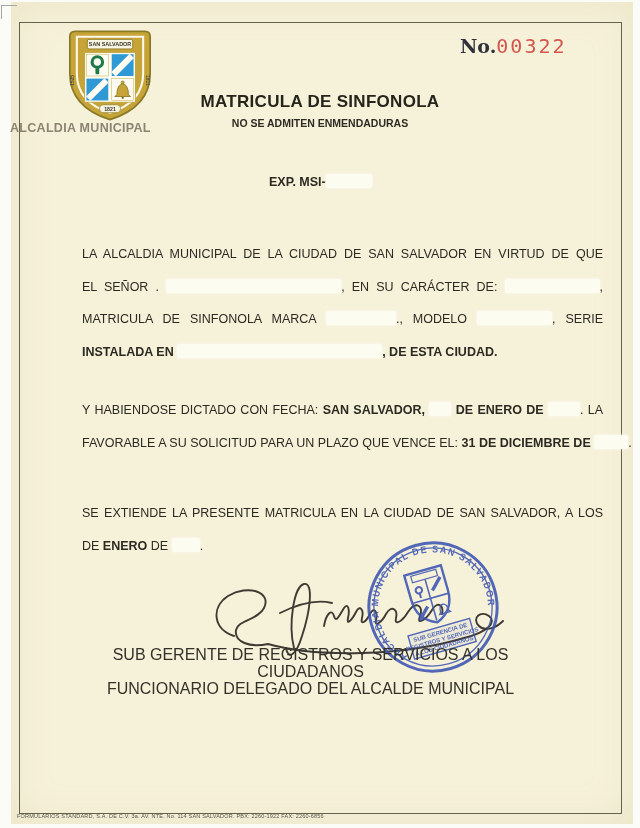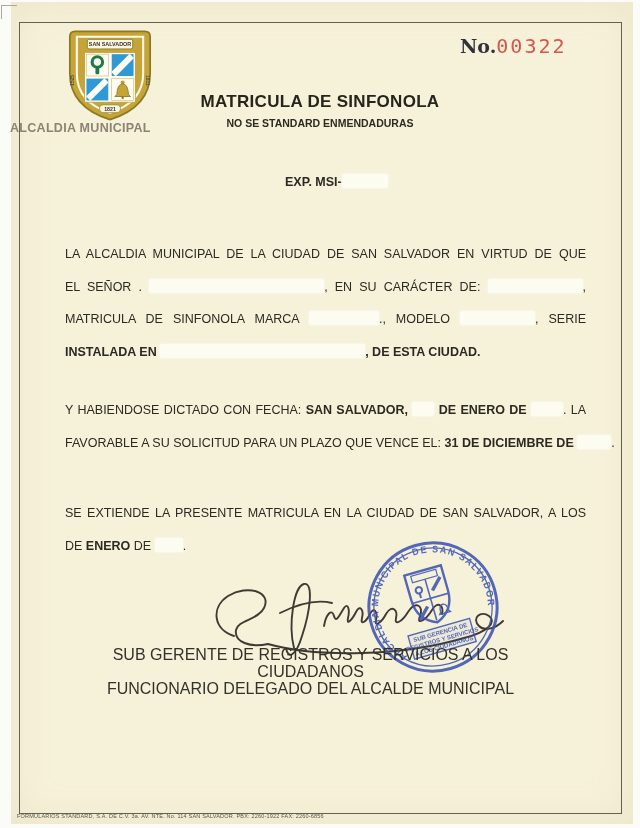--- a/index.html
+++ b/index.html
@@ -13,24 +13,24 @@
   
   #logo{position:absolute;left:62px;top:28px;width:96px;height:96px;}
   #logo-caption{position:absolute;left:10px;top:122px;width:190px;text-align:left;
      font-weight:bold;font-size:12.5px;line-height:13.5px;color:#8d8373;letter-spacing:.3px;}
   #doc-number{position:absolute;left:448px;top:34px;white-space:nowrap;margin-left:12px;}
   #doc-number .no{font-family:"DejaVu Serif",serif;font-weight:bold;font-size:19px;color:#31313b;}
   #doc-number .num{font-family:"DejaVu Sans Mono",monospace;font-size:20px;color:#d4574e;letter-spacing:2px;}
   #title-block{position:absolute;left:60px;top:92px;width:520px;text-align:center;color:#26251c;}
   #doc-title{font-size:17px;font-weight:bold;letter-spacing:.3px;}
   #doc-subtitle{font-size:10.5px;font-weight:bold;margin-top:5px;color:#2c2b22;}
-  #exp-line{position:absolute;left:285px;top:174px;font-size:12.5px;font-weight:bold;color:#2b2a22;white-space:nowrap;}
+  #exp-line{position:absolute;left:269px;top:174px;font-size:12.5px;font-weight:bold;color:#2b2a22;white-space:nowrap;}
 
   
-  .para{position:absolute;left:65px;width:521px;font-size:12.5px;color:#2b2a22;}
+  .para{position:absolute;left:82px;width:521px;font-size:12.5px;color:#2b2a22;}
   .ln{height:32.5px;line-height:32.5px;white-space:nowrap;}
   .jl{text-align:justify;text-align-last:justify;white-space:normal;height:32.5px;line-height:32.5px;overflow:hidden;}
   #p2 .ln,#p2 .jl,#p3 .ln,#p3 .jl{height:33px;line-height:33px;}
   b{font-weight:bold;}
   .rd{display:inline-block;background:#fdfcf1;border-radius:2px;height:14px;vertical-align:-2px;
       box-shadow:0 0 3px rgba(255,255,255,.9);}
 
   
   #seal{position:absolute;left:358px;top:532px;width:150px;height:150px;transform:rotate(-16deg);opacity:.88;}
   #signature{position:absolute;left:198px;top:566px;width:320px;height:105px;}
@@ -77,21 +77,21 @@
   <div id="logo-caption">
     <div>ALCALDIA MUNICIPAL</div>
   </div>
 
   <div id="doc-number">
     <span class="no">No.</span><span class="num">00322</span>
   </div>
 
   <div id="title-block">
     <div id="doc-title">MATRICULA DE SINFONOLA</div>
-    <div id="doc-subtitle">NO SE STANDARD ENMENDADURAS</div>
+    <div id="doc-subtitle">NO SE ADMITEN ENMENDADURAS</div>
   </div>
 
   <div id="exp-line"><span>EXP. MSI-</span><span class="rd" style="width:46px;"></span></div>
 
   <div class="para" id="p1" style="top:238px;">
     <div class="jl">LA ALCALDIA MUNICIPAL DE LA CIUDAD DE SAN SALVADOR EN VIRTUD DE QUE</div>
     <div class="jl"><span>EL SEÑOR .</span>
       <span class="rd" style="width:175px;"></span><span>, EN SU CARÁCTER DE:</span>
       <span class="rd" style="width:95px;"></span><span>, SOLICITO</span></div>
     <div class="jl"><span>MATRICULA DE SINFONOLA MARCA</span>

